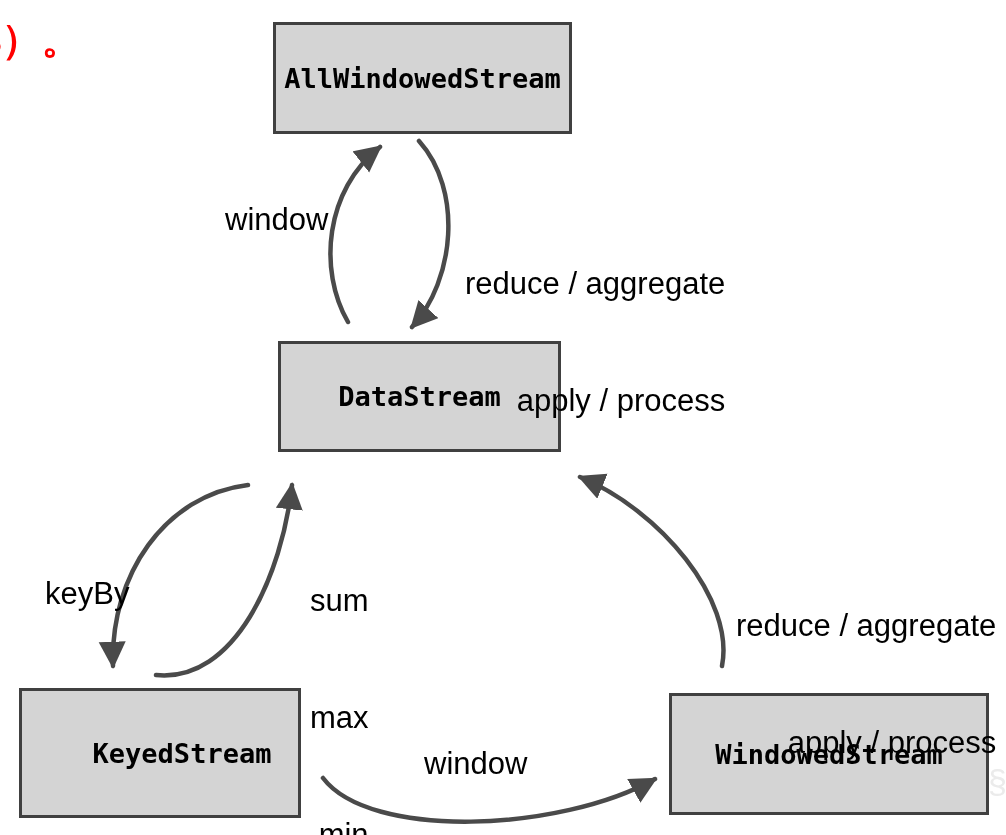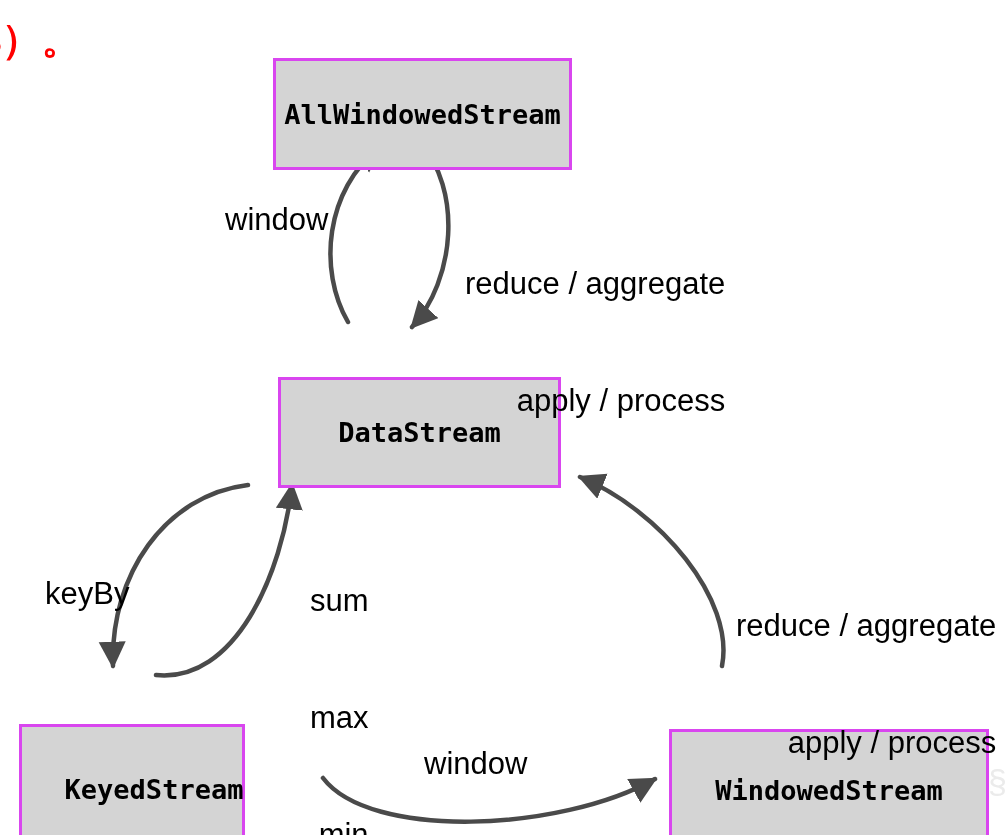--- a/index.html
+++ b/index.html
@@ -14,25 +14,24 @@
     position: relative;
     width: 1006px;
     height: 835px;
     background: #ffffff;
     overflow: hidden;
   }
   .node-box {
     position: absolute;
     box-sizing: border-box;
     background: #d4d4d4;
-    border: 3px solid #d946ef;
+    border: 3px solid #404040;
     display: flex;
     align-items: center;
     justify-content: center;
-    margin-top: 36px;
   }
   .node-label {
     font-family: "DejaVu Sans Mono", "Liberation Mono", monospace;
     font-weight: bold;
     font-size: 27px;
     color: #000000;
     letter-spacing: 0px;
     white-space: nowrap;
   }
   #box-allwindowedstream {
@@ -43,21 +42,21 @@
   }
   #box-datastream {
     left: 278px;
     top: 341px;
     width: 283px;
     height: 111px;
   }
   #box-keyedstream {
     left: 19px;
     top: 688px;
-    width: 226px;
+    width: 282px;
     height: 130px;
     padding-left: 44px;
   }
   #box-windowedstream {
     left: 669px;
     top: 693px;
     width: 320px;
     height: 122px;
   }
   .edge-label {

